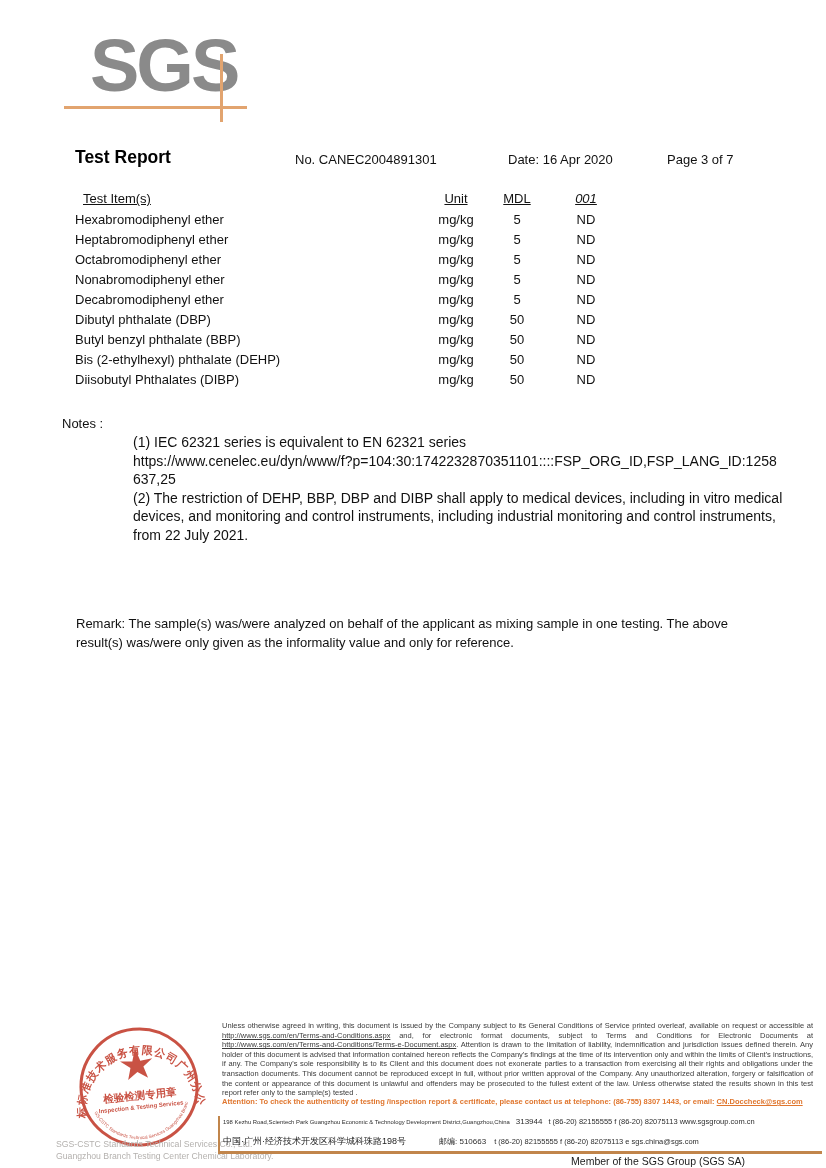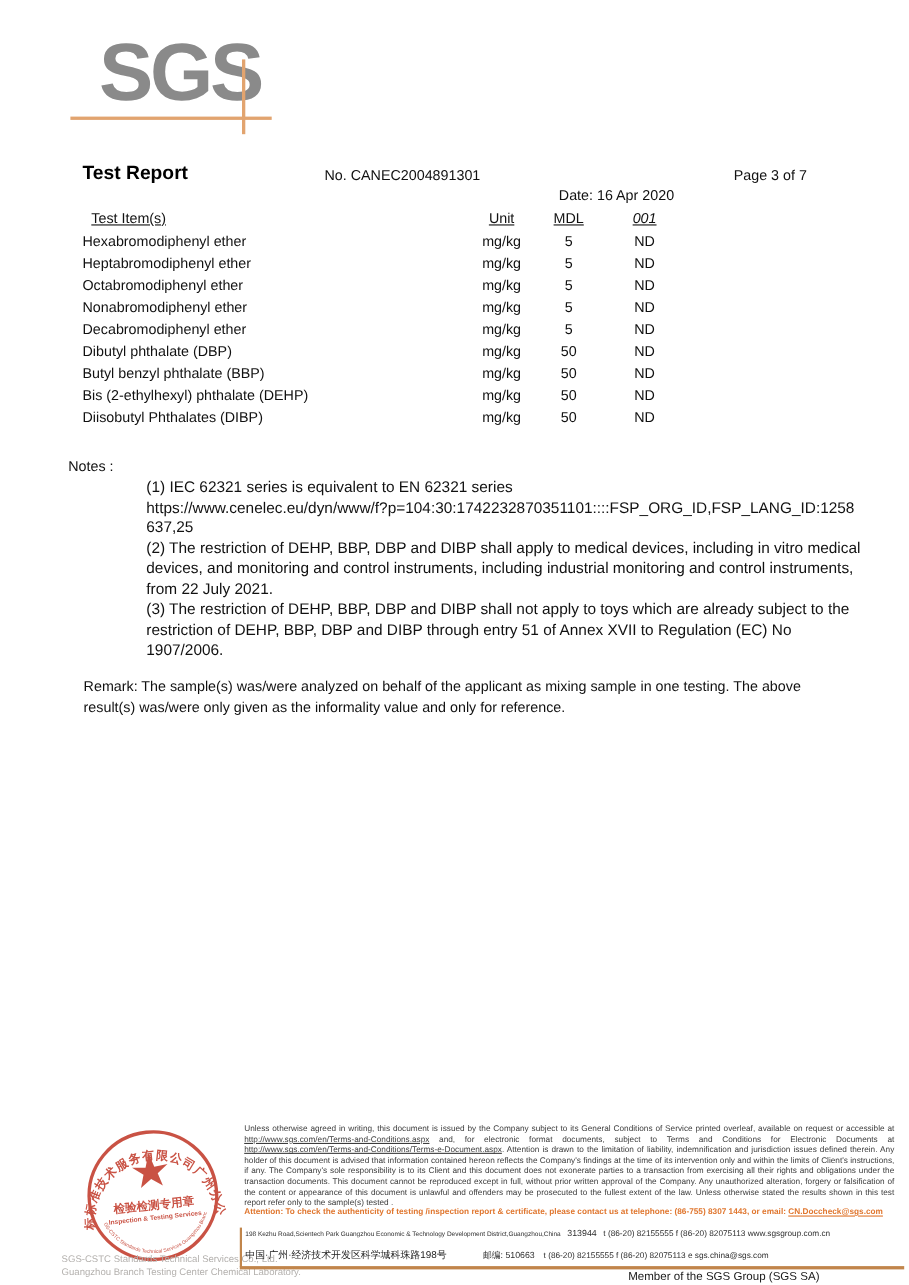--- a/index.html
+++ b/index.html
@@ -14,21 +14,21 @@
   .logo-text {
     position:absolute; left:90px; top:24px;
     font-size:74px; font-weight:bold; color:#8a8a8a;
     letter-spacing:-3px; line-height:84px;
   }
   .logo-hline { position:absolute; left:64px; top:106px; width:183px; height:3px; background:#e2a46f; }
   .logo-vline { position:absolute; left:220px; top:54px; width:3px; height:68px; background:#e2a46f; }
   
   .rpt-title { position:absolute; left:75px; top:147px; font-size:17.5px; font-weight:bold; color:#000; }
   .rpt-no    { position:absolute; left:295px; top:152px; font-size:13px; }
-  .rpt-date  { position:absolute; left:508px; top:152px; font-size:13px;margin-top:18px; }
+  .rpt-date  { position:absolute; left:508px; top:152px; font-size:13px; }
   .rpt-page  { position:absolute; left:667px; top:152px; font-size:13px; }
   
   .th { position:absolute; top:191px; font-size:13px; text-decoration:underline; }
   .th-item   { left:83px; }
   .th-unit   { left:426px; width:60px; text-align:center; }
   .th-mdl    { left:487px; width:60px; text-align:center; }
   .th-sample { left:556px; width:60px; text-align:center; font-style:italic; }
   .trow { position:absolute; left:0; width:810px; height:20px; font-size:13px; }
   .trow .c-item   { position:absolute; left:75px; }
   .trow .c-unit   { position:absolute; left:426px; width:60px; text-align:center; }
@@ -135,21 +135,20 @@
     <span class="c-mdl">50</span>
     <span class="c-result">ND</span>
   </div>
 
   <div class="notes-label">Notes :</div>
   <div class="notes-body">
     <div class="note-item">(1) IEC 62321 series is equivalent to EN 62321 series
 https://www.cenelec.eu/dyn/www/f?p=104:30:1742232870351101::::FSP_ORG_ID,FSP_LANG_ID:1258
 637,25</div>
     <div class="note-item">(2) The restriction of DEHP, BBP, DBP and DIBP shall apply to medical devices, including in vitro medical devices, and monitoring and control instruments, including industrial monitoring and control instruments, from 22 July 2021.</div>
-    <div class="note-item">(3) The restriction of DEHP, BBP, DBP and DIBP shall not apply to toys which are already subject to the restriction of DEHP, BBP, DBP and DIBP through entry 51 of Annex XVII to Regulation (EC) No 1907/2006.</div>
   </div>
 
   <div class="remark">Remark: The sample(s) was/were analyzed on behalf of the applicant as mixing sample in one testing. The above result(s) was/were only given as the informality value and only for reference.</div>
 
   <svg class="stamp" viewBox="0 0 150 150">
     <defs>
       <path id="arcTop" d="M 19 98 A 56 56 0 1 1 131 98" fill="none"></path>
       <path id="arcBottom" d="M 28 96 A 51 51 0 0 0 122 96" fill="none"></path>
     </defs>
     <g opacity="0.88">

